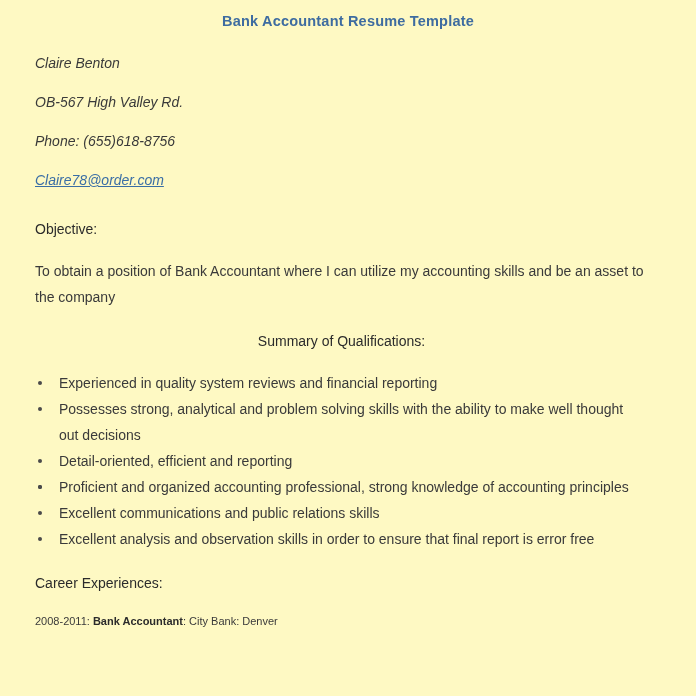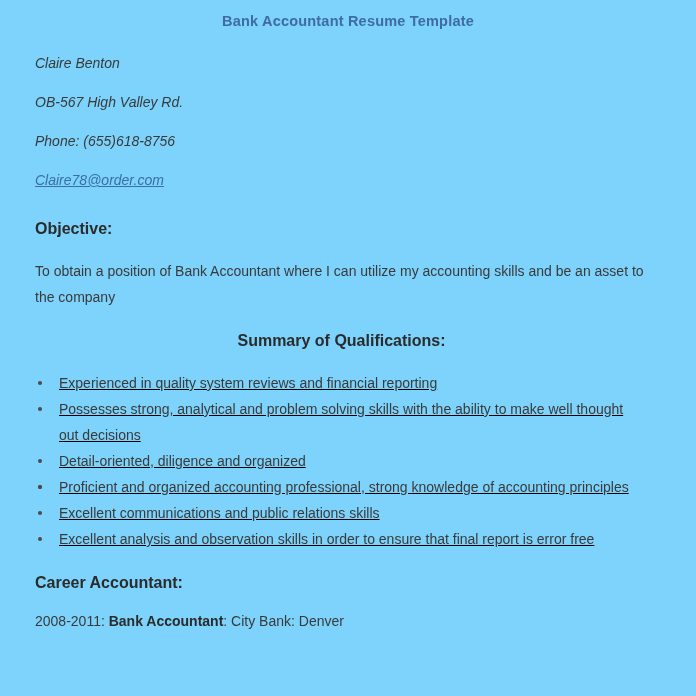--- a/index.html
+++ b/index.html
@@ -11,21 +11,21 @@
     width: 696px;
     height: 696px;
     background: #ffffff;
     font-family: "Liberation Sans", sans-serif;
     overflow: hidden;
   }
   .page {
     position: relative;
     width: 696px;
     height: 696px;
-    background: #7dd3fc;
+    background: #fef9c3;
     box-sizing: border-box;
   }
   .doc-title {
     text-align: center;
     color: #3e6ca0;
     font-weight: bold;
     font-size: 14.5px;
     letter-spacing: 0.2px;
     padding-top: 12px;
     margin: 0 0 0 0;
@@ -46,41 +46,40 @@
   }
   .email-link {
     color: #3a6ea5;
     text-decoration: underline;
     font-size: 14px;
     line-height: 18px;
     cursor: pointer;
   }
   .section-heading {
     color: #2b2b2b;
-    font-weight: bold;
-    font-size: 16px;
+    font-weight: normal;
+    font-size: 14px;
     line-height: 18px;
     margin: 0 0 20px 0;
   }
   .section-heading.indented {
     margin-left: 2px;
     text-align: center;
   }
   .para {
     color: #3a3a3a;
     font-size: 14px;
     line-height: 26px;
     margin: 0 0 6px 0;
     max-width: 612px;
   }
   ul.bullets {
     list-style: none;
     margin: 16px 0 0 0;
     padding: 0;
-    text-decoration: underline;
   }
   ul.bullets li {
     position: relative;
     color: #3a3a3a;
     font-size: 14px;
     line-height: 26px;
     padding-left: 21px;
     margin-left: 3px;
     max-width: 600px;
   }
@@ -91,21 +90,21 @@
     width: 4px;
     height: 4px;
     border-radius: 50%;
     background: #4a4a4a;
   }
   .spacer-sm { height: 10px; }
   .spacer-md { height: 16px; }
   .spacer-lg { height: 22px; }
   .exp-line {
     color: #3a3a3a;
-    font-size: 14px;
+    font-size: 11px;
     line-height: 18px;
     margin: 0;
   }
   .exp-line b {
     color: #2b2b2b;
     font-weight: bold;
   }
 </style>
 </head>
 <body>
@@ -139,41 +138,41 @@
       <li>
         <span class="dot"></span>
         <span>Experienced in quality system reviews and financial reporting</span>
       </li>
       <li>
         <span class="dot"></span>
         <span>Possesses strong, analytical and problem solving skills with the ability to make well thought out decisions</span>
       </li>
       <li>
         <span class="dot"></span>
-        <span>Detail-oriented, diligence and organized</span>
+        <span>Detail-oriented, efficient and reporting</span>
       </li>
       <li>
         <span class="dot"></span>
       </li>
       <li>
         <span class="dot"></span>
         <span>Proficient and organized accounting professional, strong knowledge of accounting principles</span>
       </li>
       <li>
         <span class="dot"></span>
         <span>Excellent communications and public relations skills</span>
       </li>
       <li>
         <span class="dot"></span>
         <span>Excellent analysis and observation skills in order to ensure that final report is error free</span>
       </li>
     </ul>
 
     <div class="spacer-lg"></div>
 
-    <div class="section-heading">Career Accountant:</div>
+    <div class="section-heading">Career Experiences:</div>
 
     <p class="exp-line">
       <span>2008-2011: </span><b>Bank Accountant</b><span>: City Bank: Denver</span>
     </p>
 
   </div>
 </div>
 
 </body></html>

